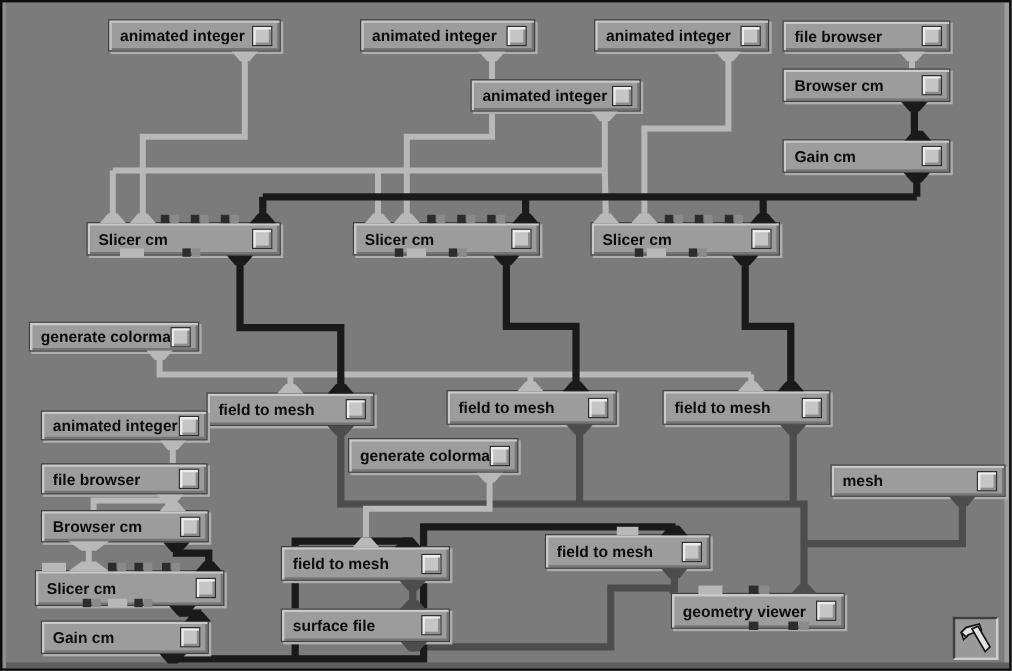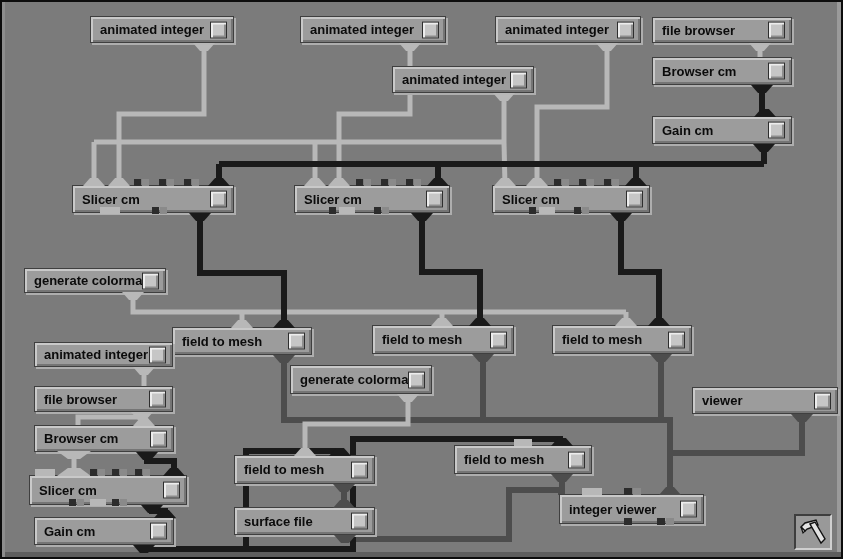--- a/index.html
+++ b/index.html
@@ -163,25 +163,25 @@
       </div>
       <div class="module" style="left: 232px; top: 505px; width: 141px; height: 28px;">
         <span class="mlabel">surface file</span>
         <div class="mbtn"></div>
       </div>
       <div class="module" style="left: 452px; top: 443px; width: 138px; height: 29px;">
         <span class="mlabel">field to mesh</span>
         <div class="mbtn"></div>
       </div>
       <div class="module" style="left: 557px; top: 492px; width: 145px; height: 30px;">
-        <span class="mlabel">integer viewer</span>
+        <span class="mlabel">geometry viewer</span>
         <div class="mbtn"></div>
       </div>
       <div class="module" style="left: 690px; top: 385px; width: 146px; height: 27px;">
-        <span class="mlabel">viewer</span>
+        <span class="mlabel">mesh</span>
         <div class="mbtn"></div>
       </div>
     </div>
   <svg id="ports">
       <polygon points="81,184 103,184 95.96,176 88.04,176" fill="#b8b8b8"></polygon>
       <polygon points="106,184 128,184 120.96,176 113.04,176" fill="#b8b8b8"></polygon>
       <polygon points="302,184 324,184 316.96,176 309.04,176" fill="#b8b8b8"></polygon>
       <polygon points="326,184 348,184 340.96,176 333.04,176" fill="#b8b8b8"></polygon>
       <polygon points="492,184 514,184 506.96,176 499.04,176" fill="#b8b8b8"></polygon>
       <polygon points="524,184 546,184 538.96,176 531.04,176" fill="#b8b8b8"></polygon>

